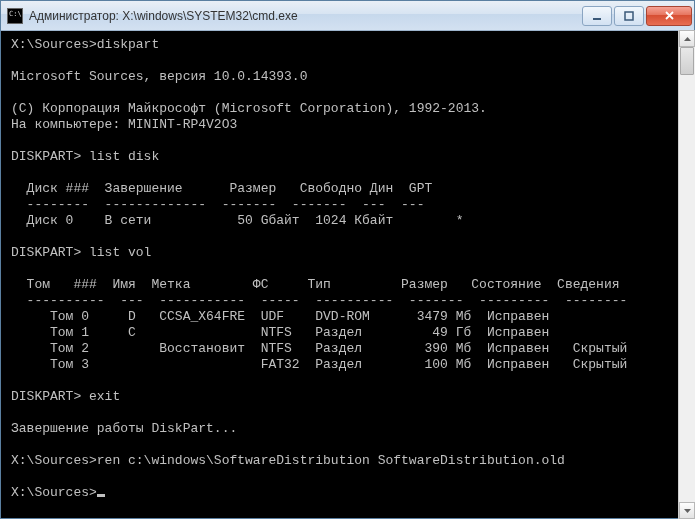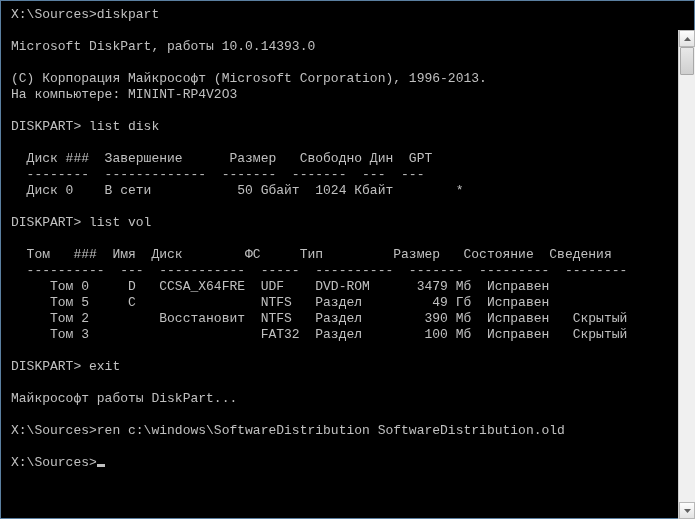--- a/index.html
+++ b/index.html
@@ -121,46 +121,67 @@
     background: #c0c0c0;
     vertical-align: baseline;
     position: relative;
     top: 1px;
   }
 </style>
 </head>
 <body>
 
 <div class="window">
+  <div class="titlebar">
+    <div class="icon"></div>
+    <div class="title">Администратор: X:\windows\SYSTEM32\cmd.exe</div>
+    <div class="win-buttons">
+      <div class="win-btn min">
+        <svg width="10" height="10" viewBox="0 0 10 10">
+            <rect x="1" y="7" width="8" height="2" fill="#3a5878"></rect>
+          </svg>
+      </div>
+      <div class="win-btn max">
+        <svg width="10" height="10" viewBox="0 0 10 10">
+            <rect x="1" y="1" width="8" height="8" fill="none" stroke="#3a5878" stroke-width="1.5"></rect>
+          </svg>
+      </div>
+      <div class="win-btn close">
+        <svg width="11" height="11" viewBox="0 0 11 11">
+            <path d="M2 2 L9 9 M9 2 L2 9" stroke="#fff" stroke-width="1.8"></path>
+          </svg>
+      </div>
+    </div>
+  </div>
 
   <div class="terminal"><span>X:\Sources&gt;diskpart</span>
 <span></span>
-<span>Microsoft DiskPart, работы 10.0.14393.0</span>
-<span></span>
-<span>(C) Корпорация Майкрософт (Microsoft Corporation), 1996-2013.</span>
+<span>Microsoft Sources, версия 10.0.14393.0</span>
+<span></span>
+<span>(C) Корпорация Майкрософт (Microsoft Corporation), 1992-2013.</span>
 <span>На компьютере: MININT-RP4V2O3</span>
 <span></span>
 <span>DISKPART&gt; list disk</span>
 <span></span>
 <span>  Диск ###  Завершение      Размер   Свободно Дин  GPT</span>
 <span>  --------  -------------  -------  -------  ---  ---</span>
 <span>  Диск 0    В сети           50 Gбайт  1024 Кбайт        *</span>
 <span></span>
 <span>DISKPART&gt; list vol</span>
 <span></span>
-<span>  Том   ###  Имя  Диск        ФС     Тип         Размер   Состояние  Сведения</span>
+<span>  Том   ###  Имя  Метка        ФС     Тип         Размер   Состояние  Сведения</span>
 <span>  ----------  ---  -----------  -----  ----------  -------  ---------  --------</span>
 <span>     Том 0     D   CCSA_X64FRE  UDF    DVD-ROM      3479 Мб  Исправен</span>
-<span>     Том 5     C                NTFS   Раздел         49 Гб  Исправен</span>
+<span>     Том 1     C                NTFS   Раздел         49 Гб  Исправен</span>
 <span>     Том 2         Восстановит  NTFS   Раздел        390 Мб  Исправен   Скрытый</span>
 <span>     Том 3                      FAT32  Раздел        100 Мб  Исправен   Скрытый</span>
 <span></span>
 <span>DISKPART&gt; exit</span>
 <span></span>
-<span>Майкрософт работы DiskPart...</span>
+<span>Завершение работы DiskPart...</span>
 <span></span>
 <span>X:\Sources&gt;ren c:\windows\SoftwareDistribution SoftwareDistribution.old</span>
 <span></span>
 <span>X:\Sources&gt;</span><span class="cursor"></span></div>
 
   <div class="scrollbar">
     <div class="sb-btn">
       <svg width="7" height="4" viewBox="0 0 7 4">
           <path d="M0 4 L3.5 0 L7 4 Z" fill="#606060"></path>
         </svg>

